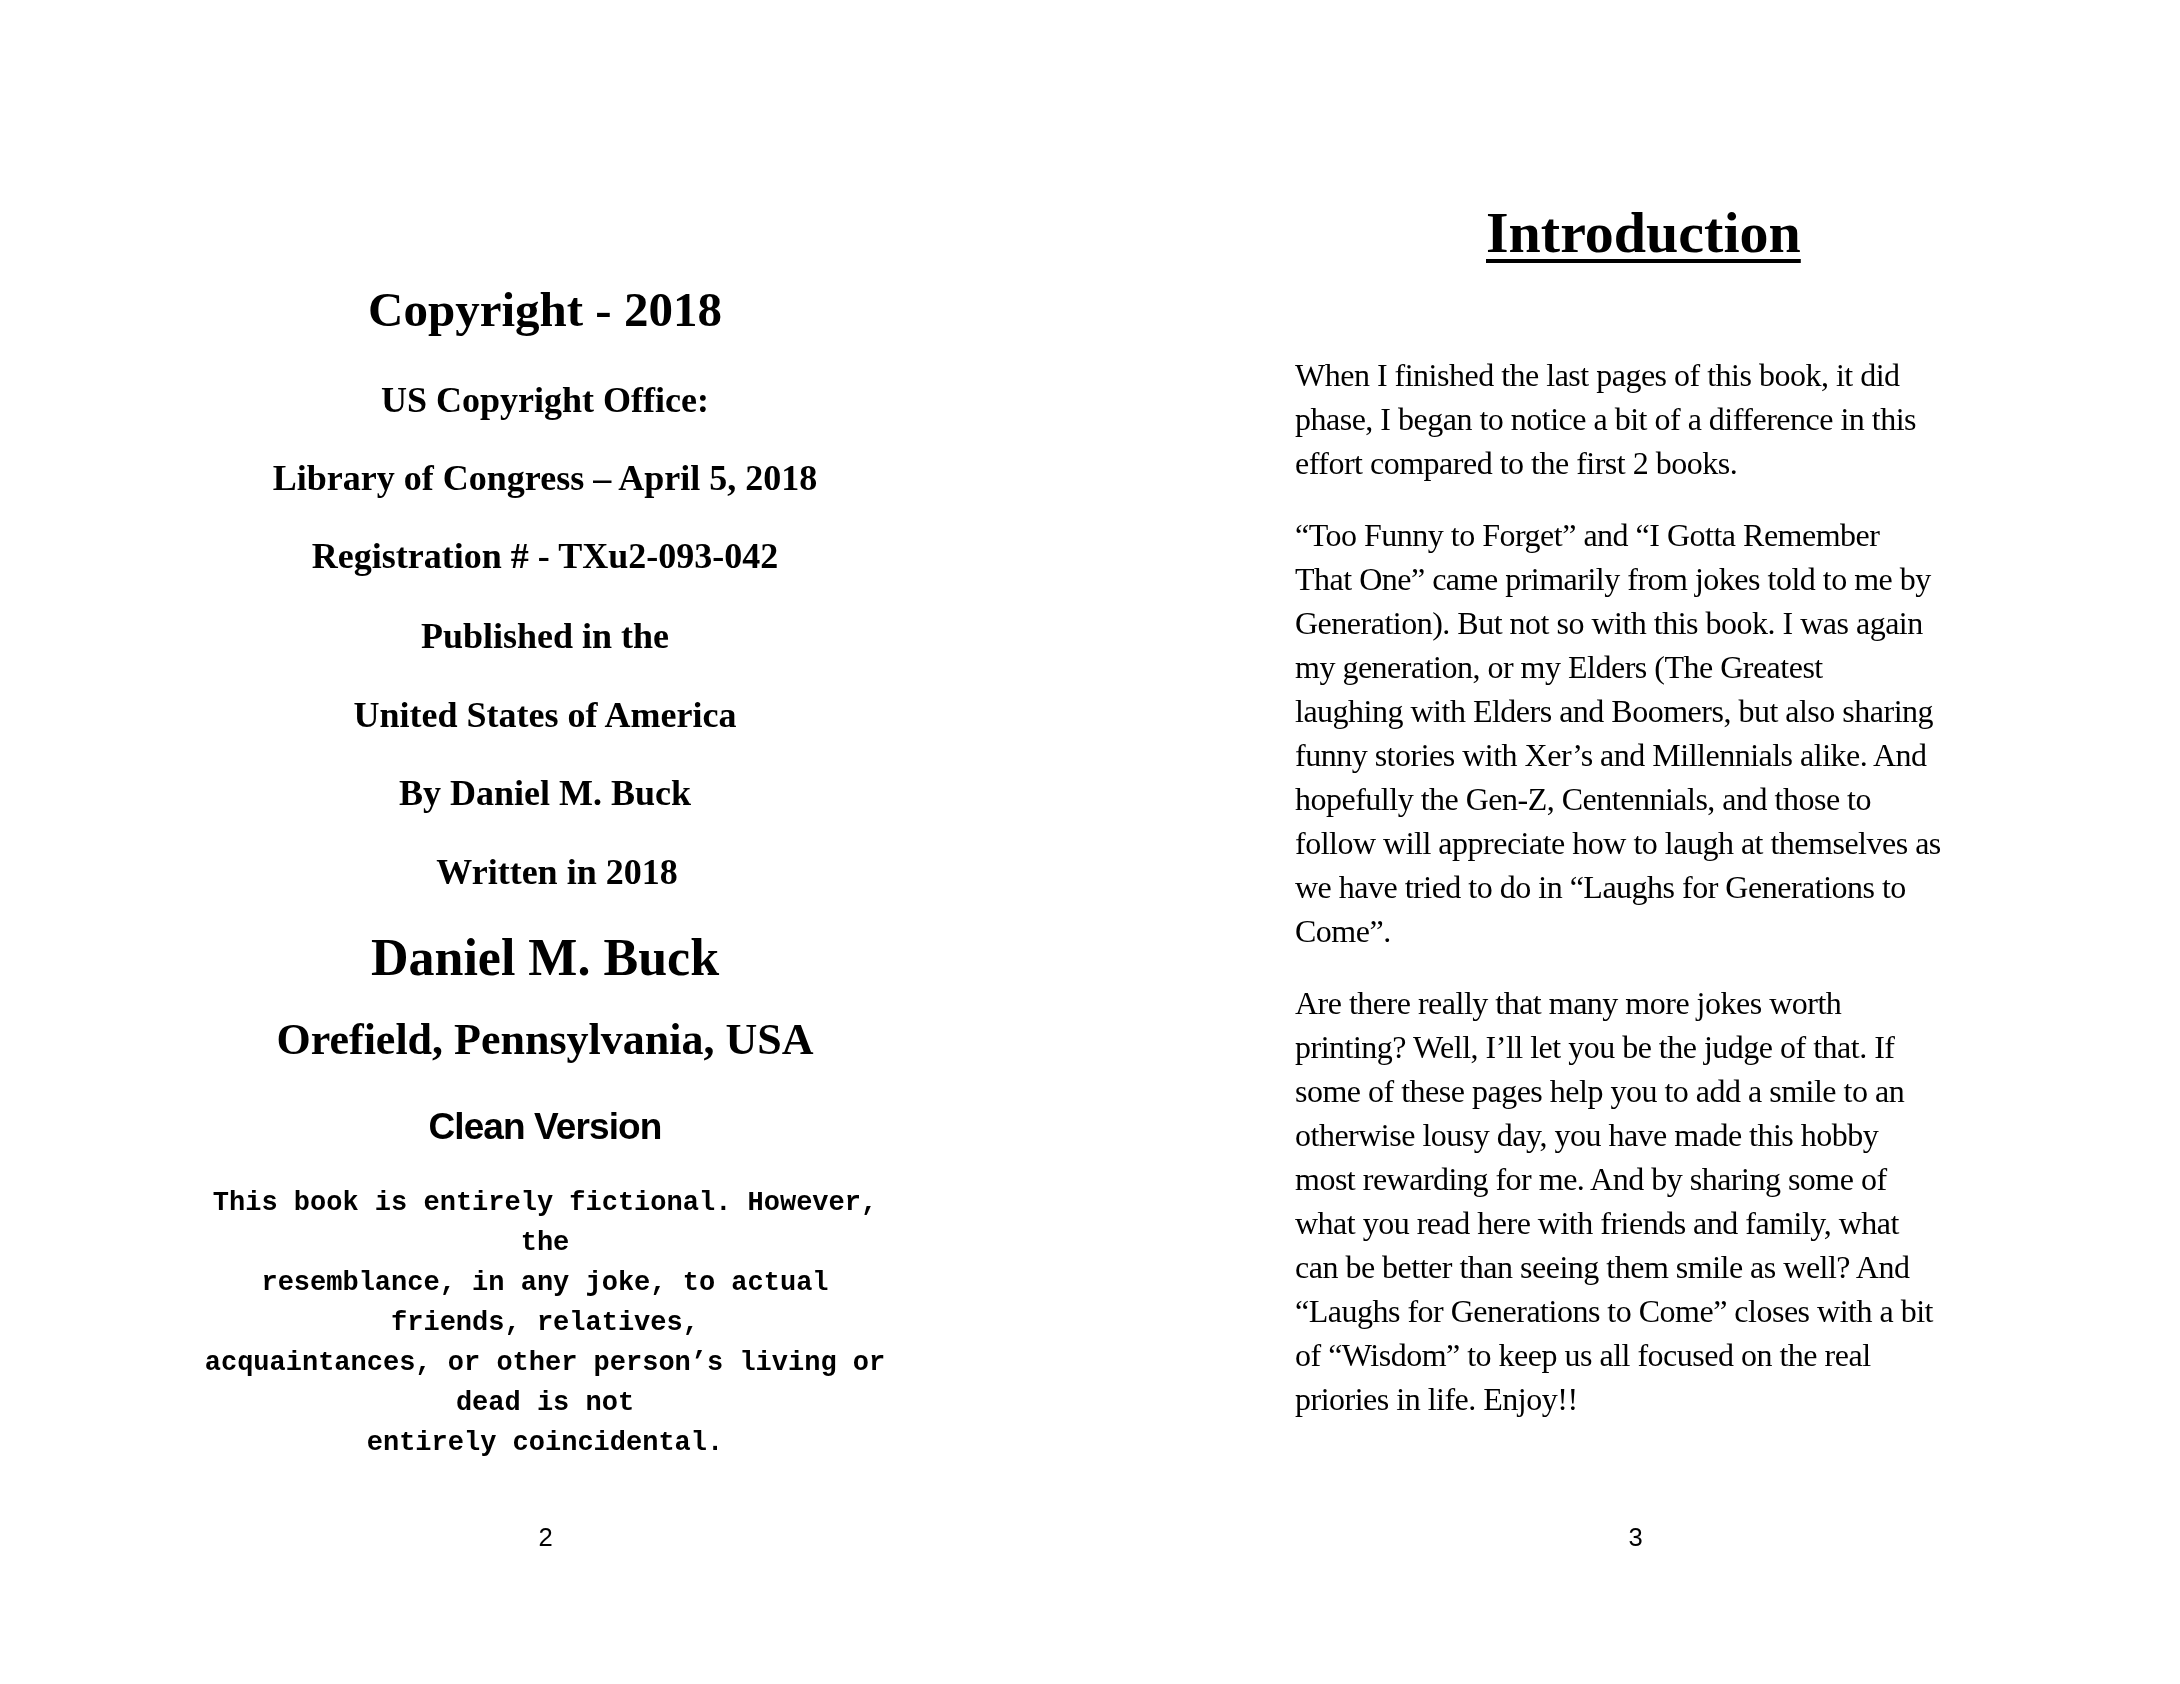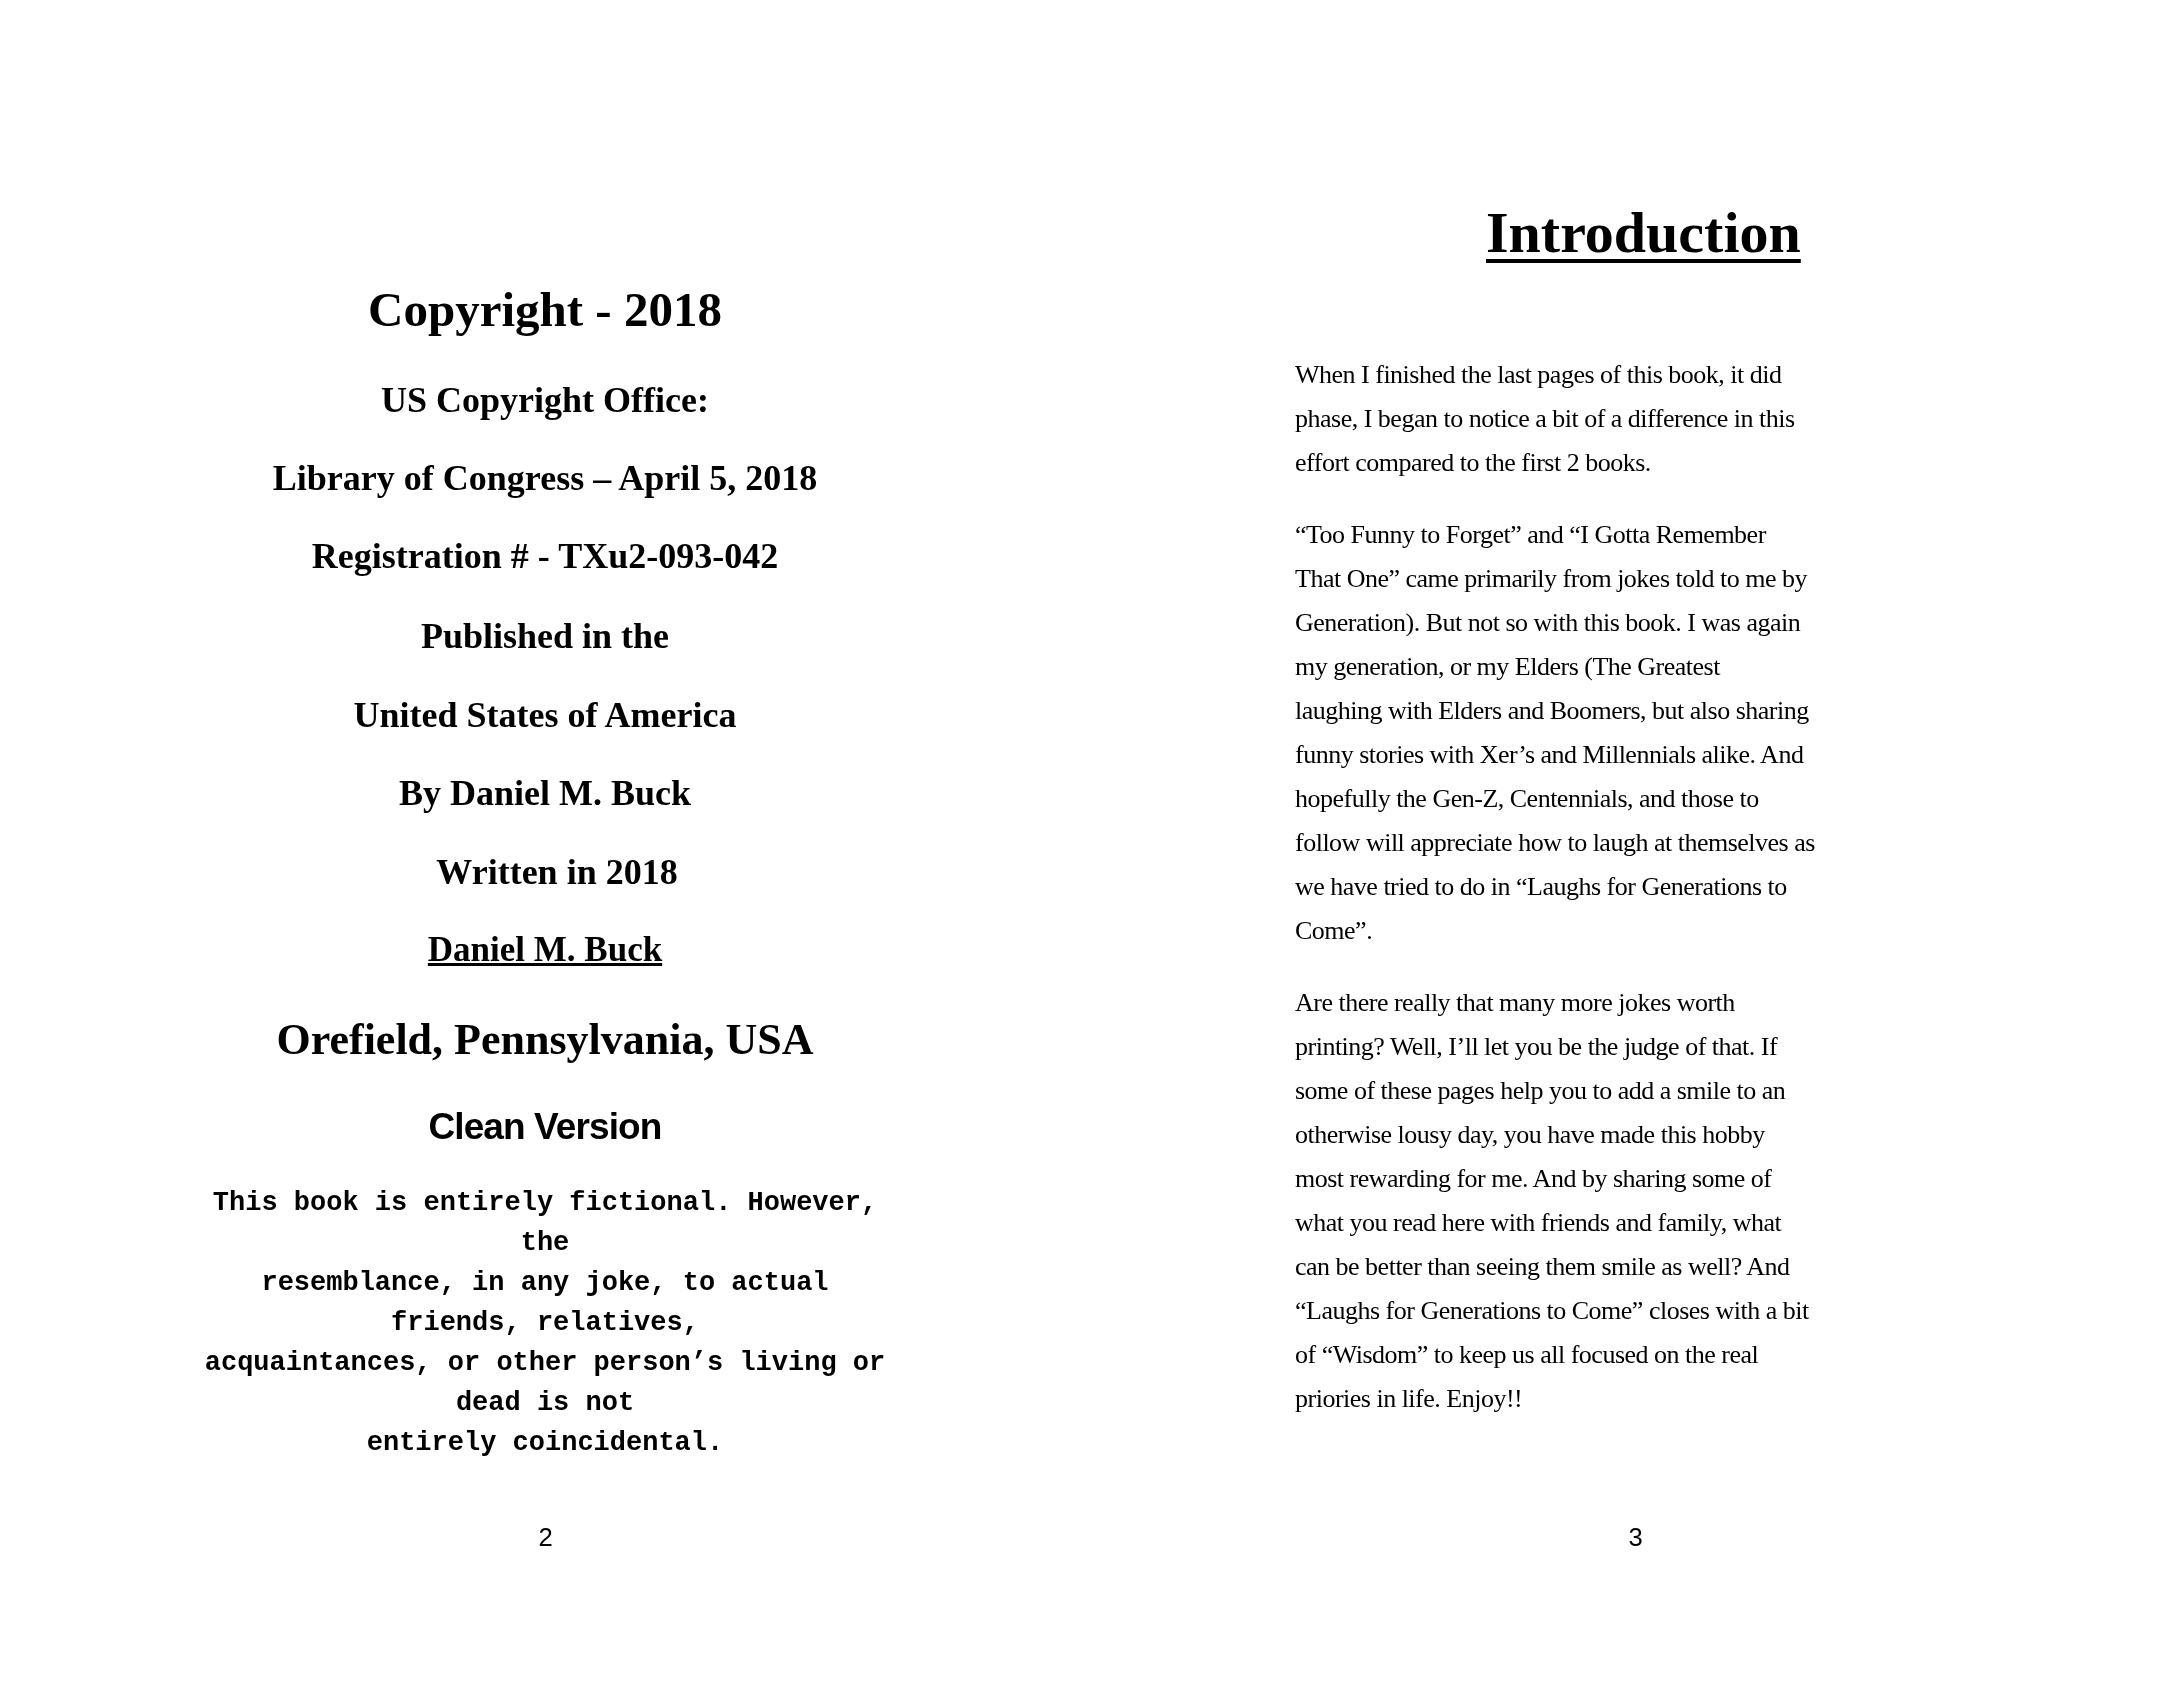--- a/index.html
+++ b/index.html
@@ -8,21 +8,21 @@
   .page-left { left: 0; width: 1090px; }
   .page-right { left: 1090px; width: 1090px; }
 
   .cline {
     position: absolute; left: 0; width: 1090px; text-align: center;
     font-family: "Liberation Serif", "DejaVu Serif", serif; font-weight: bold;
     white-space: nowrap; line-height: 1;
   }
   .h-copy { font-size: 49px; top: 285px; }
   .l42 { font-size: 36px; }
-  .h-name { font-size: 35px; text-decoration: underline; }
+  .h-name { font-size: 52px; }
   .h-place { font-size: 44px; }
   .h-clean {
     font-family: "Liberation Sans", "DejaVu Sans", sans-serif; font-weight: bold;
     font-size: 37px; letter-spacing: -0.9px;
   }
   .disclaimer {
     position: absolute; left: 196px; width: 698px; top: 1183px;
     font-family: "Liberation Serif", "DejaVu Serif", serif; font-weight: bold;
     font-size: 27px; line-height: 40px; text-align: center;
   }
@@ -36,21 +36,21 @@
 
   .intro-title {
     position: absolute; left: 1486px; top: 204px; margin: 0;
     font-family: "Liberation Serif", "DejaVu Serif", serif; font-weight: bold;
     font-size: 58px; line-height: 1; white-space: nowrap;
     text-decoration: underline; text-decoration-thickness: 4.3px; text-underline-offset: 6.8px;
   }
   .intro-body {
     position: absolute; left: 1295px; top: 353px; width: 707px;
     font-family: "Liberation Serif", "DejaVu Serif", serif;
-    font-size: 26px; line-height: 44px; letter-spacing: -0.5px;
+    font-size: 32px; line-height: 44px; letter-spacing: -0.5px;
   }
   .intro-body p { margin: 0 0 28px 0; }
   .intro-body .ln { display: block; white-space: nowrap; }
 </style>
 </head>
 <body>
 
 <div class="page page-left">
   <div class="cline h-copy">Copyright - 2018</div>
   <div class="cline l42" style="top:382px">US Copyright Office:</div>

